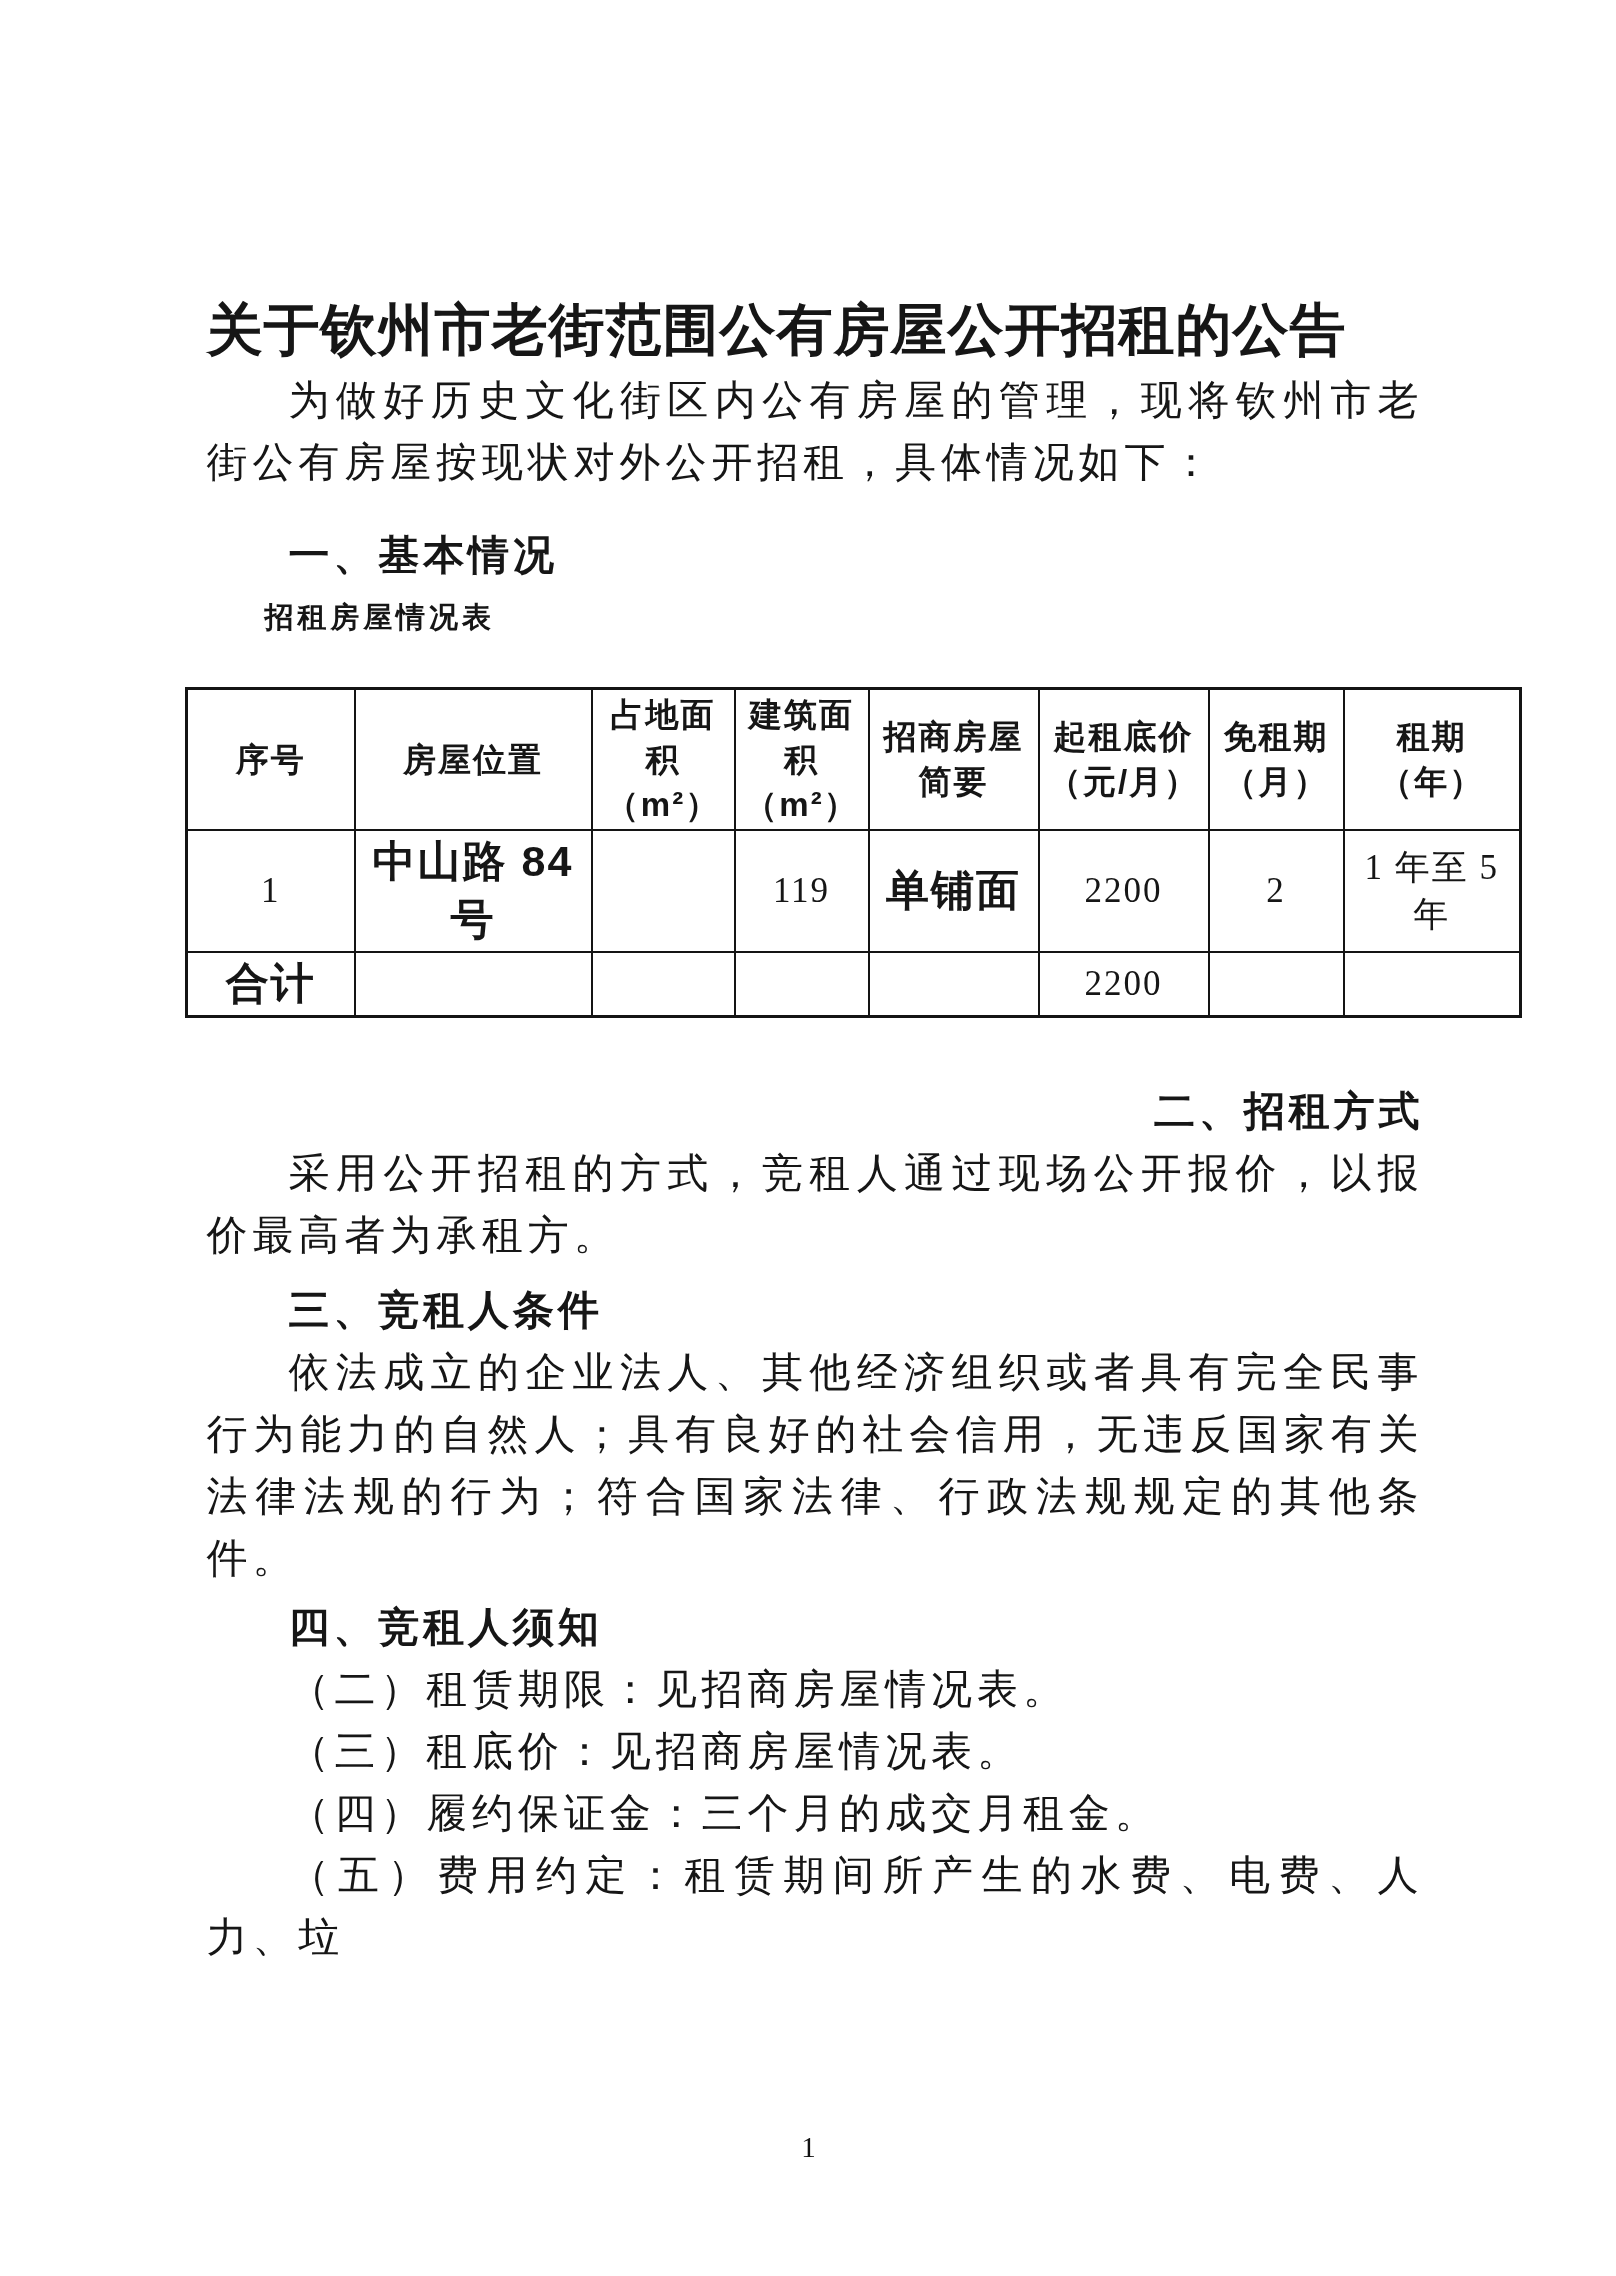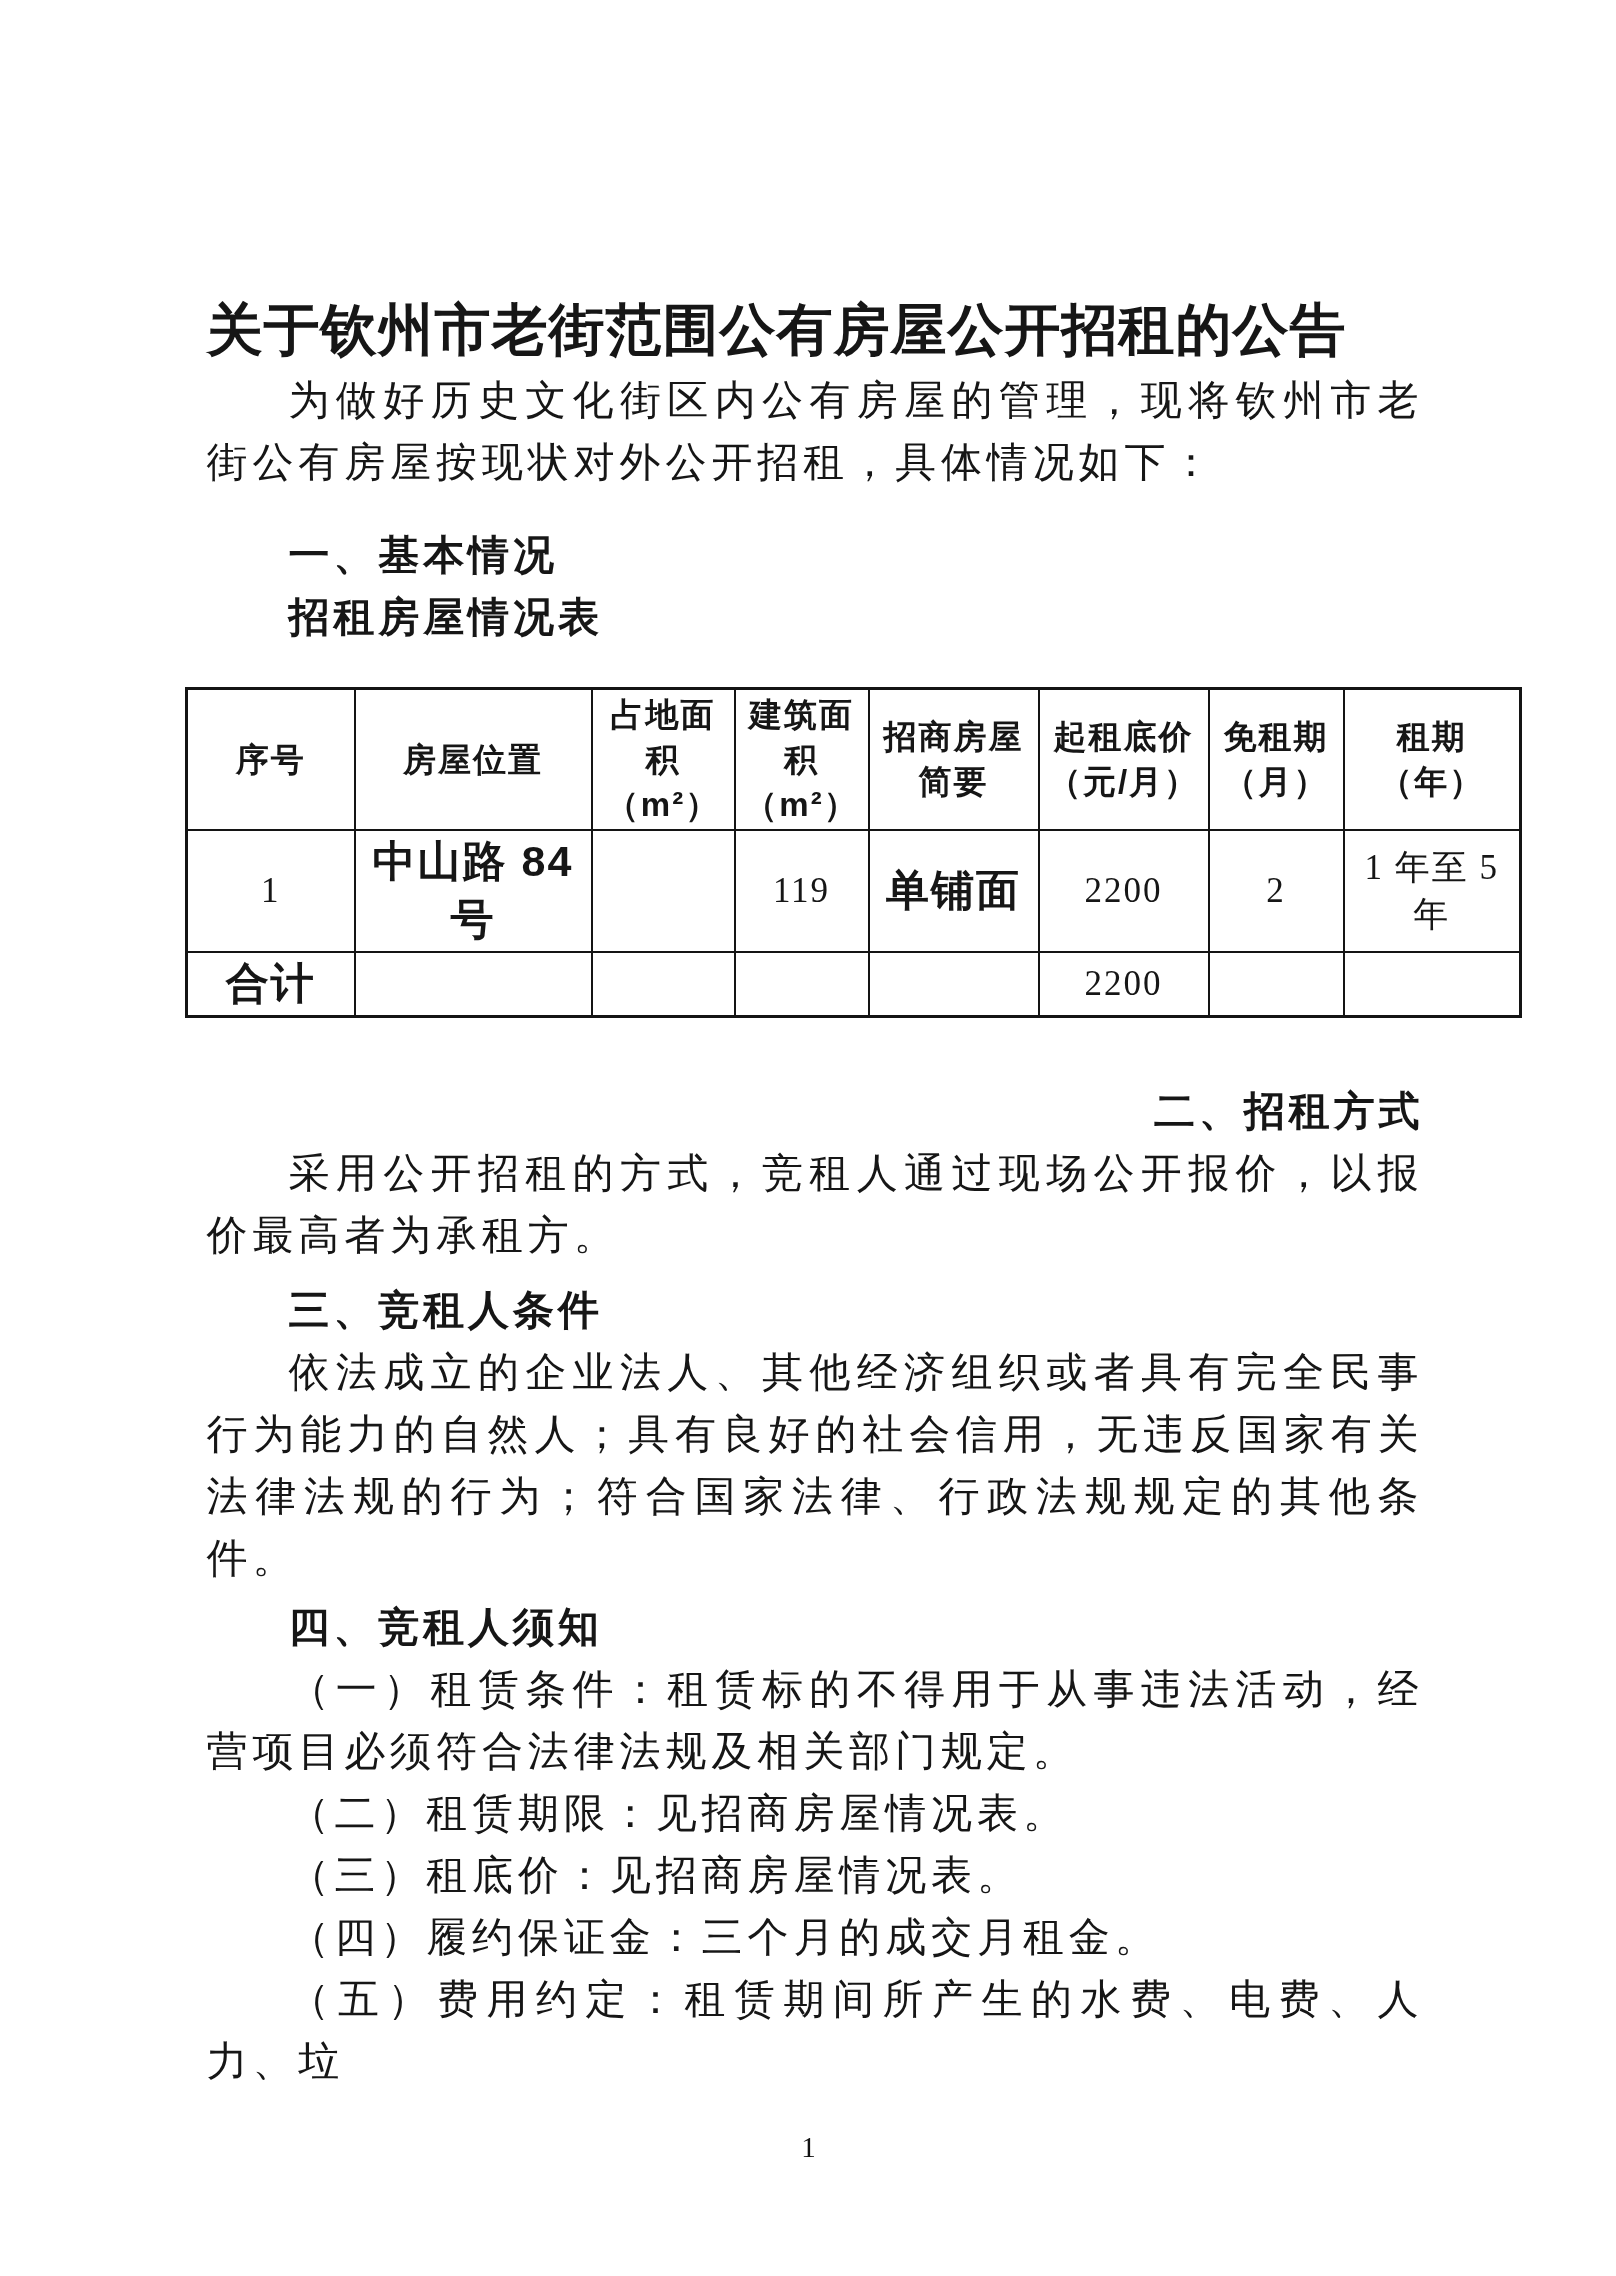--- a/index.html
+++ b/index.html
@@ -49,21 +49,21 @@
   }
   .h-basic   { margin-top: 31px; }
   .h-method  { margin-top: 62px; text-align: right; }
   .h-cond    { margin-top: 13.7px; }
   .h-notes   { margin-top: 7px; }
 
   .table-caption {
     margin: 0;
     font-family: "Liberation Sans", "DejaVu Sans", sans-serif;
     font-weight: 700;
-    font-size: 41px;
+    font-size: 29px;
     line-height: 62px;
     letter-spacing: 3.9px;
     text-indent: 2em;
   }
 
   table.rental-table {
     margin-top: 39px;
     width: 1332px;
     border-collapse: collapse;
     table-layout: fixed;
@@ -174,21 +174,20 @@
       </table>
 
     <div class="text-block">
       <h2 class="sec-heading h-method">二、招租方式</h2>
       <p class="body-par">采用公开招租的方式，竞租人通过现场公开报价，以报价最高者为承租方。</p>
 
       <h2 class="sec-heading h-cond">三、竞租人条件</h2>
       <p class="body-par">依法成立的企业法人、其他经济组织或者具有完全民事行为能力的自然人；具有良好的社会信用，无违反国家有关法律法规的行为；符合国家法律、行政法规规定的其他条件。</p>
 
       <h2 class="sec-heading h-notes">四、竞租人须知</h2>
-      <p class="body-par notes-item">（一）租赁条件：租赁标的不得用于从事违法活动，经营项目必须符合法律法规及相关部门规定。</p>
       <p class="body-par notes-item">（二）租赁期限：见招商房屋情况表。</p>
       <p class="body-par notes-item">（三）租底价：见招商房屋情况表。</p>
       <p class="body-par notes-item">（四）履约保证金：三个月的成交月租金。</p>
       <p class="body-par notes-item">（五）费用约定：租赁期间所产生的水费、电费、人力、垃</p>
     </div>
 
   </div>
 
   <div class="page-number">1</div>
 </div>

